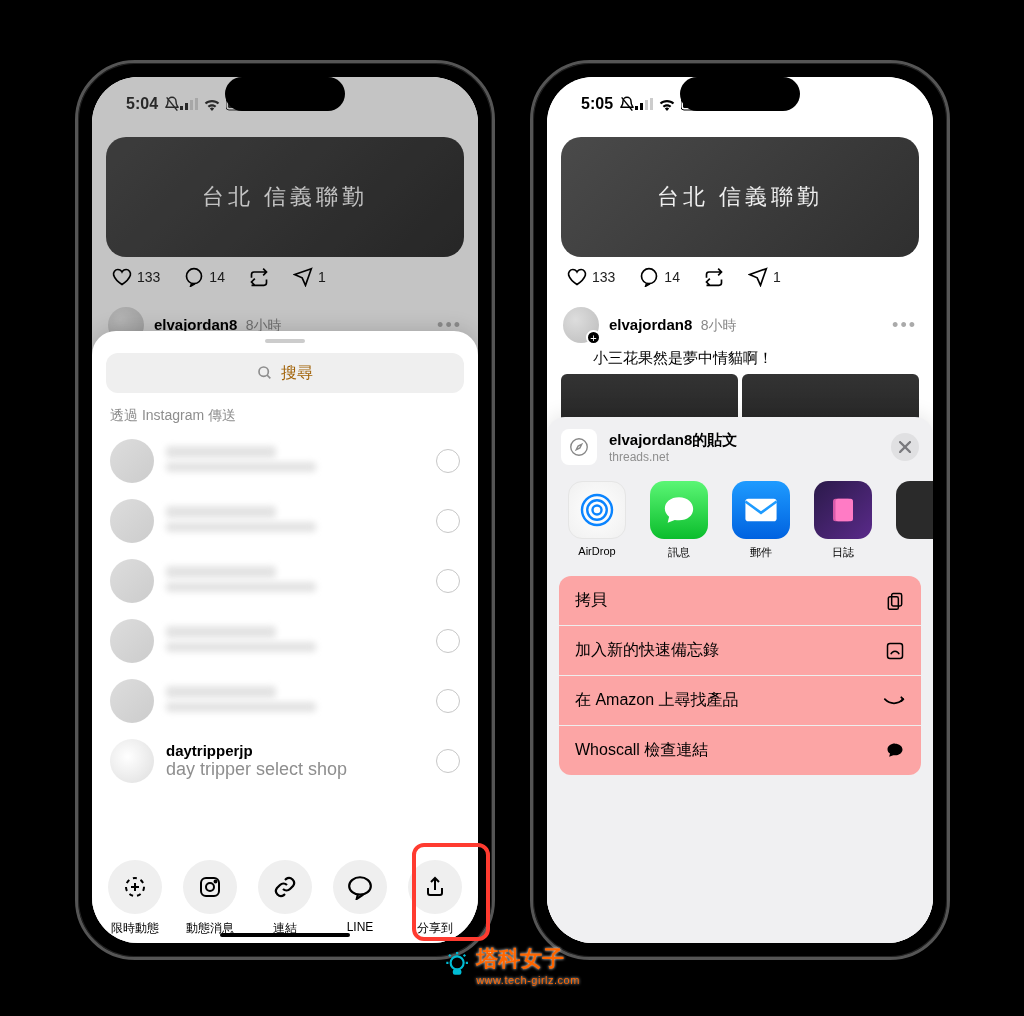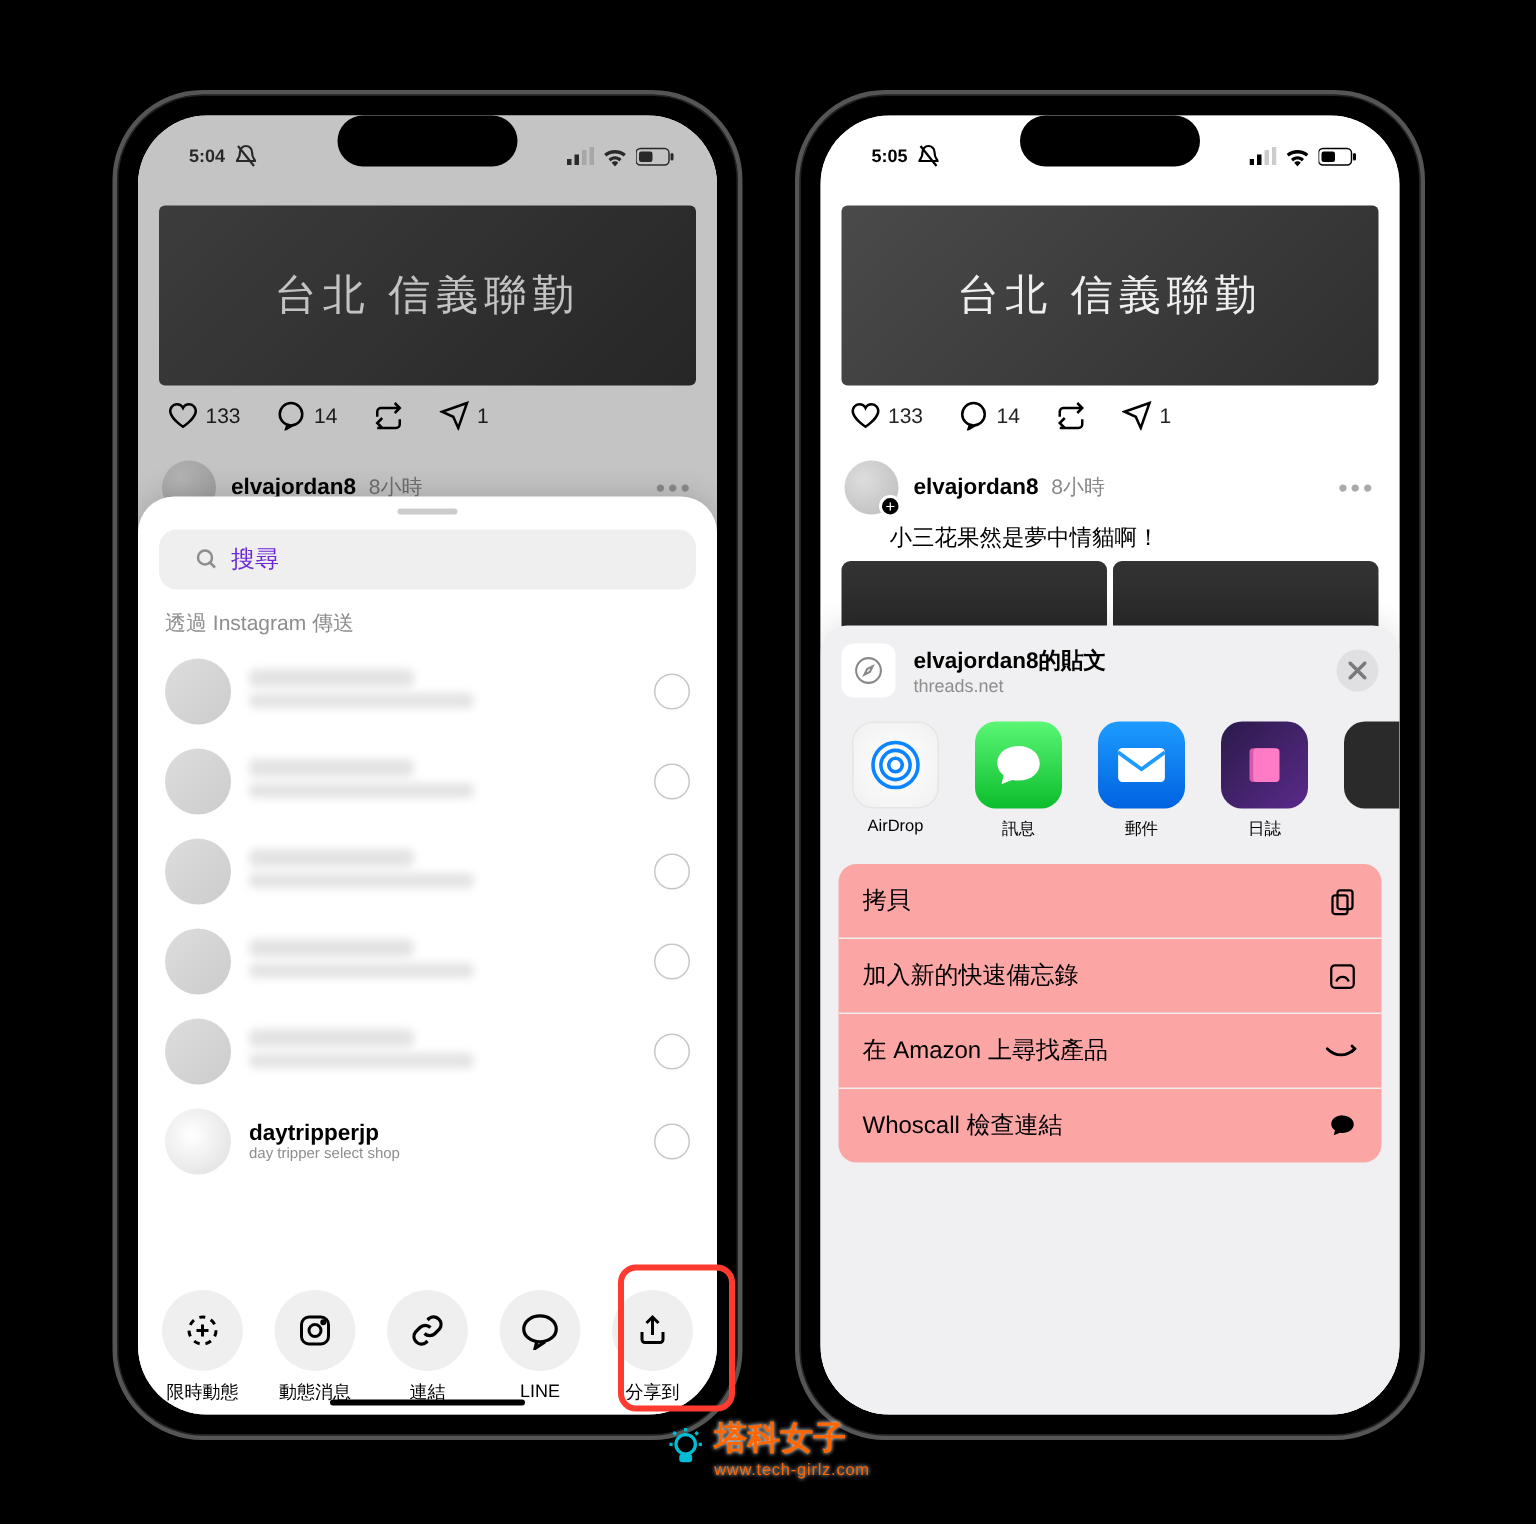--- a/index.html
+++ b/index.html
@@ -35,24 +35,24 @@
     height: 34px;
     background: #000;
     border-radius: 20px;
     z-index: 50;
   }
 
   .status-bar {
     position: relative;
     height: 54px;
     display: flex;
-    justify-content: space-between;
+    justify-content: flex-start;
     align-items: center;
     padding: 0 28px 0 34px;
-    font-size: 12px;
+    font-size: 16px;
     font-weight: 600;
     color: #000;
   }
   .status-left { display: flex; align-items: center; gap: 6px; }
   .status-right { display: flex; align-items: center; gap: 5px; }
 
   
   .feed-dim {
     position: absolute;
     inset: 0;
@@ -61,27 +61,27 @@
   .feed-dim .status-bar { color: #333; }
   .dim-overlay {
     position: absolute;
     inset: 0;
     background: rgba(0,0,0,0.18);
   }
 
   .post-media {
     margin: 6px 14px 0;
     height: 120px;
-    border-radius: 4px;
+    border-radius: 20px;
     background: linear-gradient(135deg,#4a4a4a,#2f2f2f);
     display: flex;
     align-items: center;
     justify-content: center;
     color: #eee;
-    font-size: 28px;
+    font-size: 22px;
     letter-spacing: 4px;
     font-weight: 500;
   }
   .post-actions {
     display: flex;
     gap: 24px;
     padding: 10px 20px;
     font-size: 14px;
     color: #222;
     align-items: center;
@@ -129,41 +129,42 @@
   }
   .search-wrap {
     margin: 0 14px 10px;
     background: #efefef;
     border-radius: 12px;
     height: 40px;
     display: flex;
     align-items: center;
     padding: 0 24px;
     gap: 8px;
-    color: #6d28d9;
+    color: #a16207;
+    justify-content: center;
   }
   .section-title {
     color: #8e8e8e;
     font-size: 14px;
     padding: 4px 18px 6px;
   }
   .user-list { flex: 1; overflow: hidden; }
   .user-row {
     display: flex; align-items: center; gap: 12px;
     padding: 8px 18px;
   }
   .user-av {
     width: 44px; height: 44px; border-radius: 50%;
     background: linear-gradient(135deg,#ddd,#ccc);
     filter: blur(.4px);
     flex-shrink: 0;
   }
   .user-info { flex: 1; }
   .user-main { font-size: 15px; font-weight: 600; color: #000; }
-  .user-sub  { font-size: 10px; color: #8e8e8e; }
+  .user-sub  { font-size: 18px; color: #8e8e8e; }
   .user-blur .user-main, .user-blur .user-sub {
     background: #e3e3e3; color: transparent; border-radius: 4px;
     width: 110px; height: 12px; display: block; margin-bottom: 4px;
     filter: blur(3px);
   }
   .user-blur .user-sub { width: 150px; height: 10px; }
   .radio-empty {
     width: 24px; height: 24px; border: 1.5px solid #c7c7c7; border-radius: 50%;
   }
 

